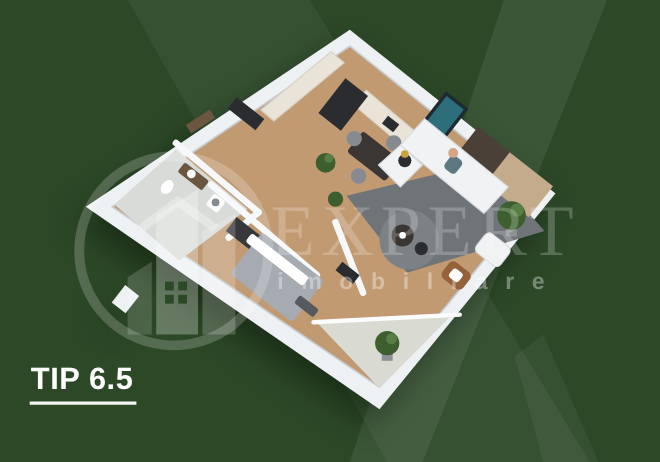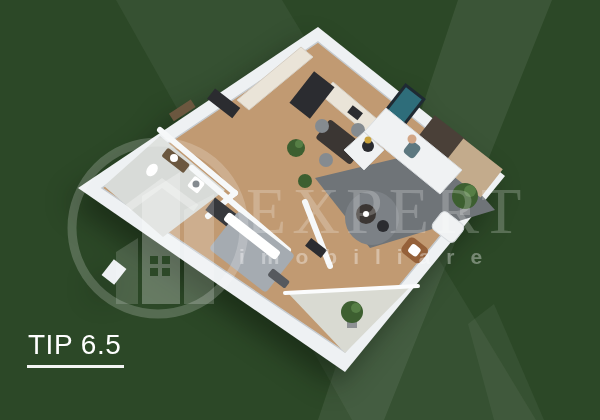--- a/index.html
+++ b/index.html
@@ -55,29 +55,29 @@
   .logo-win{fill:var(--bg,#2c4827);}
   
   .wm-title{
     position:absolute;left:246px;top:178px;
     font-family:"Liberation Serif", serif;
     font-weight:normal;font-size:66px;line-height:1;
     letter-spacing:6px;color:rgba(255,255,255,0.22);
     white-space:nowrap;
   }
   .wm-sub{
-    position:absolute;left:239px;top:246px;
+    position:absolute;left:252px;top:246px;
     font-size:21px;line-height:1;font-weight:bold;
     letter-spacing:16px;color:rgba(255,255,255,0.36);
     white-space:nowrap;
     text-align:right;
   }
   .type-label{
     position:absolute;left:27px;top:329px;
-    font-size:28px;font-weight:normal;color:#ffffff;
+    font-size:28px;font-weight:bold;color:#ffffff;
     letter-spacing:0.5px;white-space:nowrap;
     padding:0 3px 4px 1px;
     border-bottom:3px solid rgba(255,255,255,0.95);
   }
 </style>
 </head>
 <body>
 
 <div class="stage">
 

